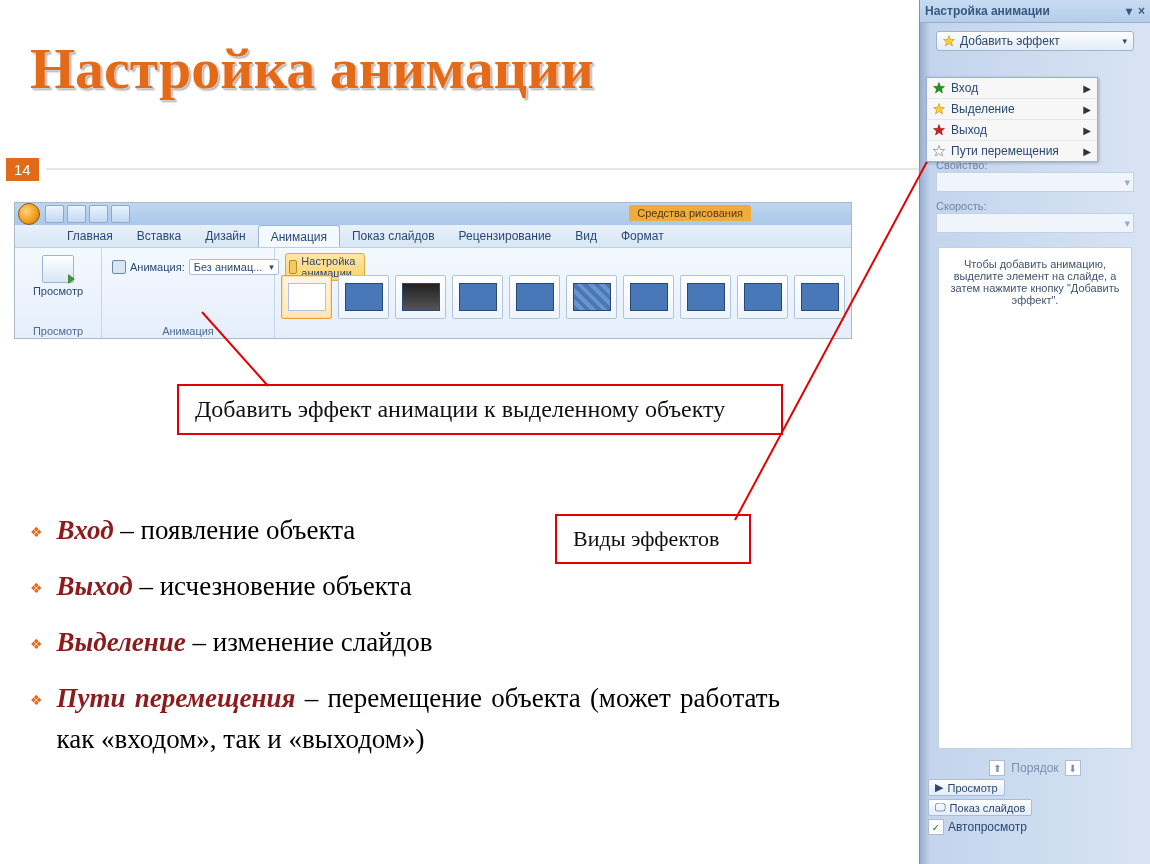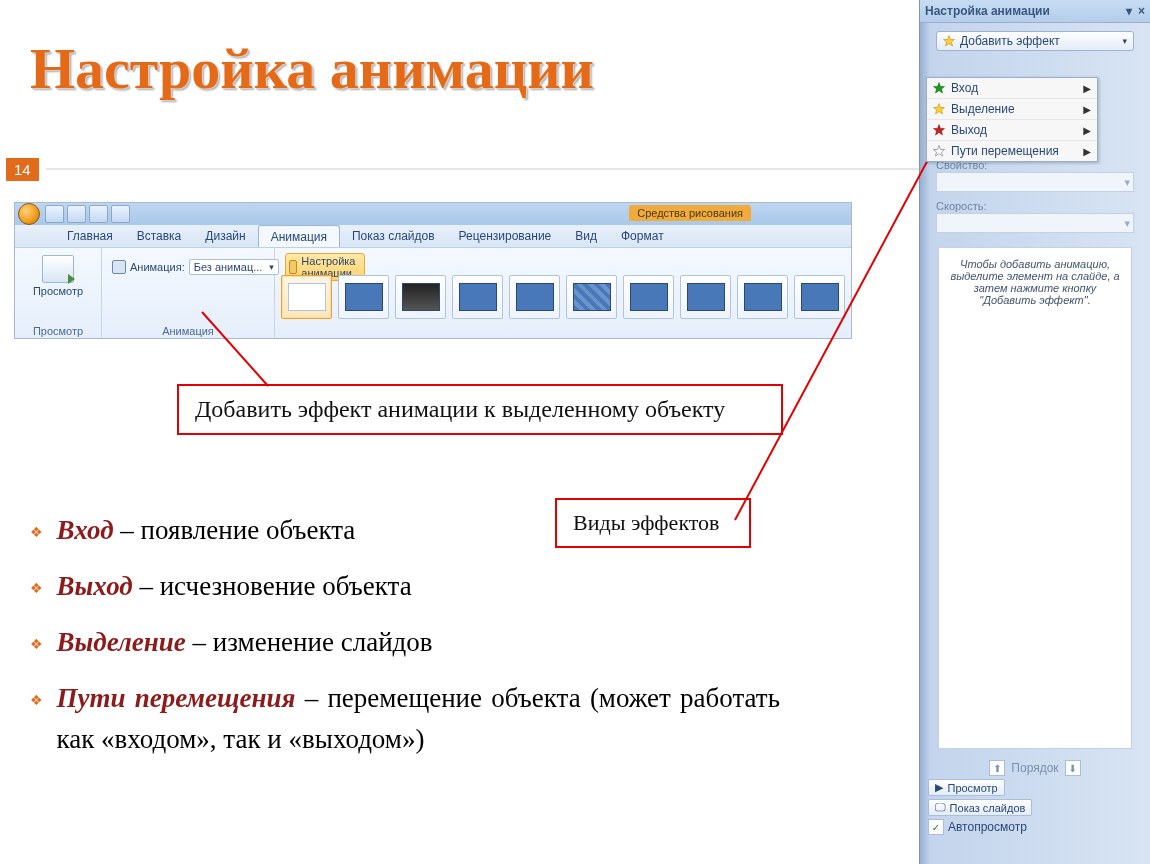--- a/index.html
+++ b/index.html
@@ -250,21 +250,20 @@
   .pane-field .fbox {
     height:18px;border:1px solid #c2d1e6;background:#f0f5fc;margin-top:1px;
     display:flex;justify-content:flex-end;align-items:center;padding-right:3px;color:#9aaeca;
   }
   .pane-hint {
     margin:14px 2px 0;
     min-height:480px;
     border:1px solid #c2d1e6;
     background:#fff;
     padding:10px 6px;
-    font-style:italic;
     font-size:11px;
     color:#41536e;
     text-align:center;
   }
   .pane-footer {
     padding:4px 8px;
     font-size:12px;
   }
   .pf-row {display:flex;align-items:center;gap:4px;margin:3px 0;}
   .pf-btn {
@@ -490,21 +489,21 @@
         </span>
     </div>
     <div class="pf-row">
       <span class="sq" style="color:#1a7a1a">✓</span>
       <span>Автопросмотр</span>
     </div>
   </div>
 </div>
 
 <div class="callout big" style="left:160px;top:384px;width:570px">Добавить эффект анимации к выделенному объекту</div>
-<div class="callout small" style="left:555px;top:498px;width:160px">Виды эффектов</div>
+<div class="callout small" style="left:555px;top:514px;width:160px">Виды эффектов</div>
 
 <svg class="connector" style="left:0;top:0" width="1150" height="864">
   <line x1="202" y1="312" x2="268" y2="386" stroke="#e20000" stroke-width="2"></line>
   <line x1="735" y1="520" x2="960" y2="100" stroke="#e20000" stroke-width="2"></line>
 </svg>
 
 <div class="bullets">
   <div class="brow">
     <span class="bmark">❖</span>
     <span class="body"><span class="term">Вход</span><span class="txt"> – появление объекта</span></span>

